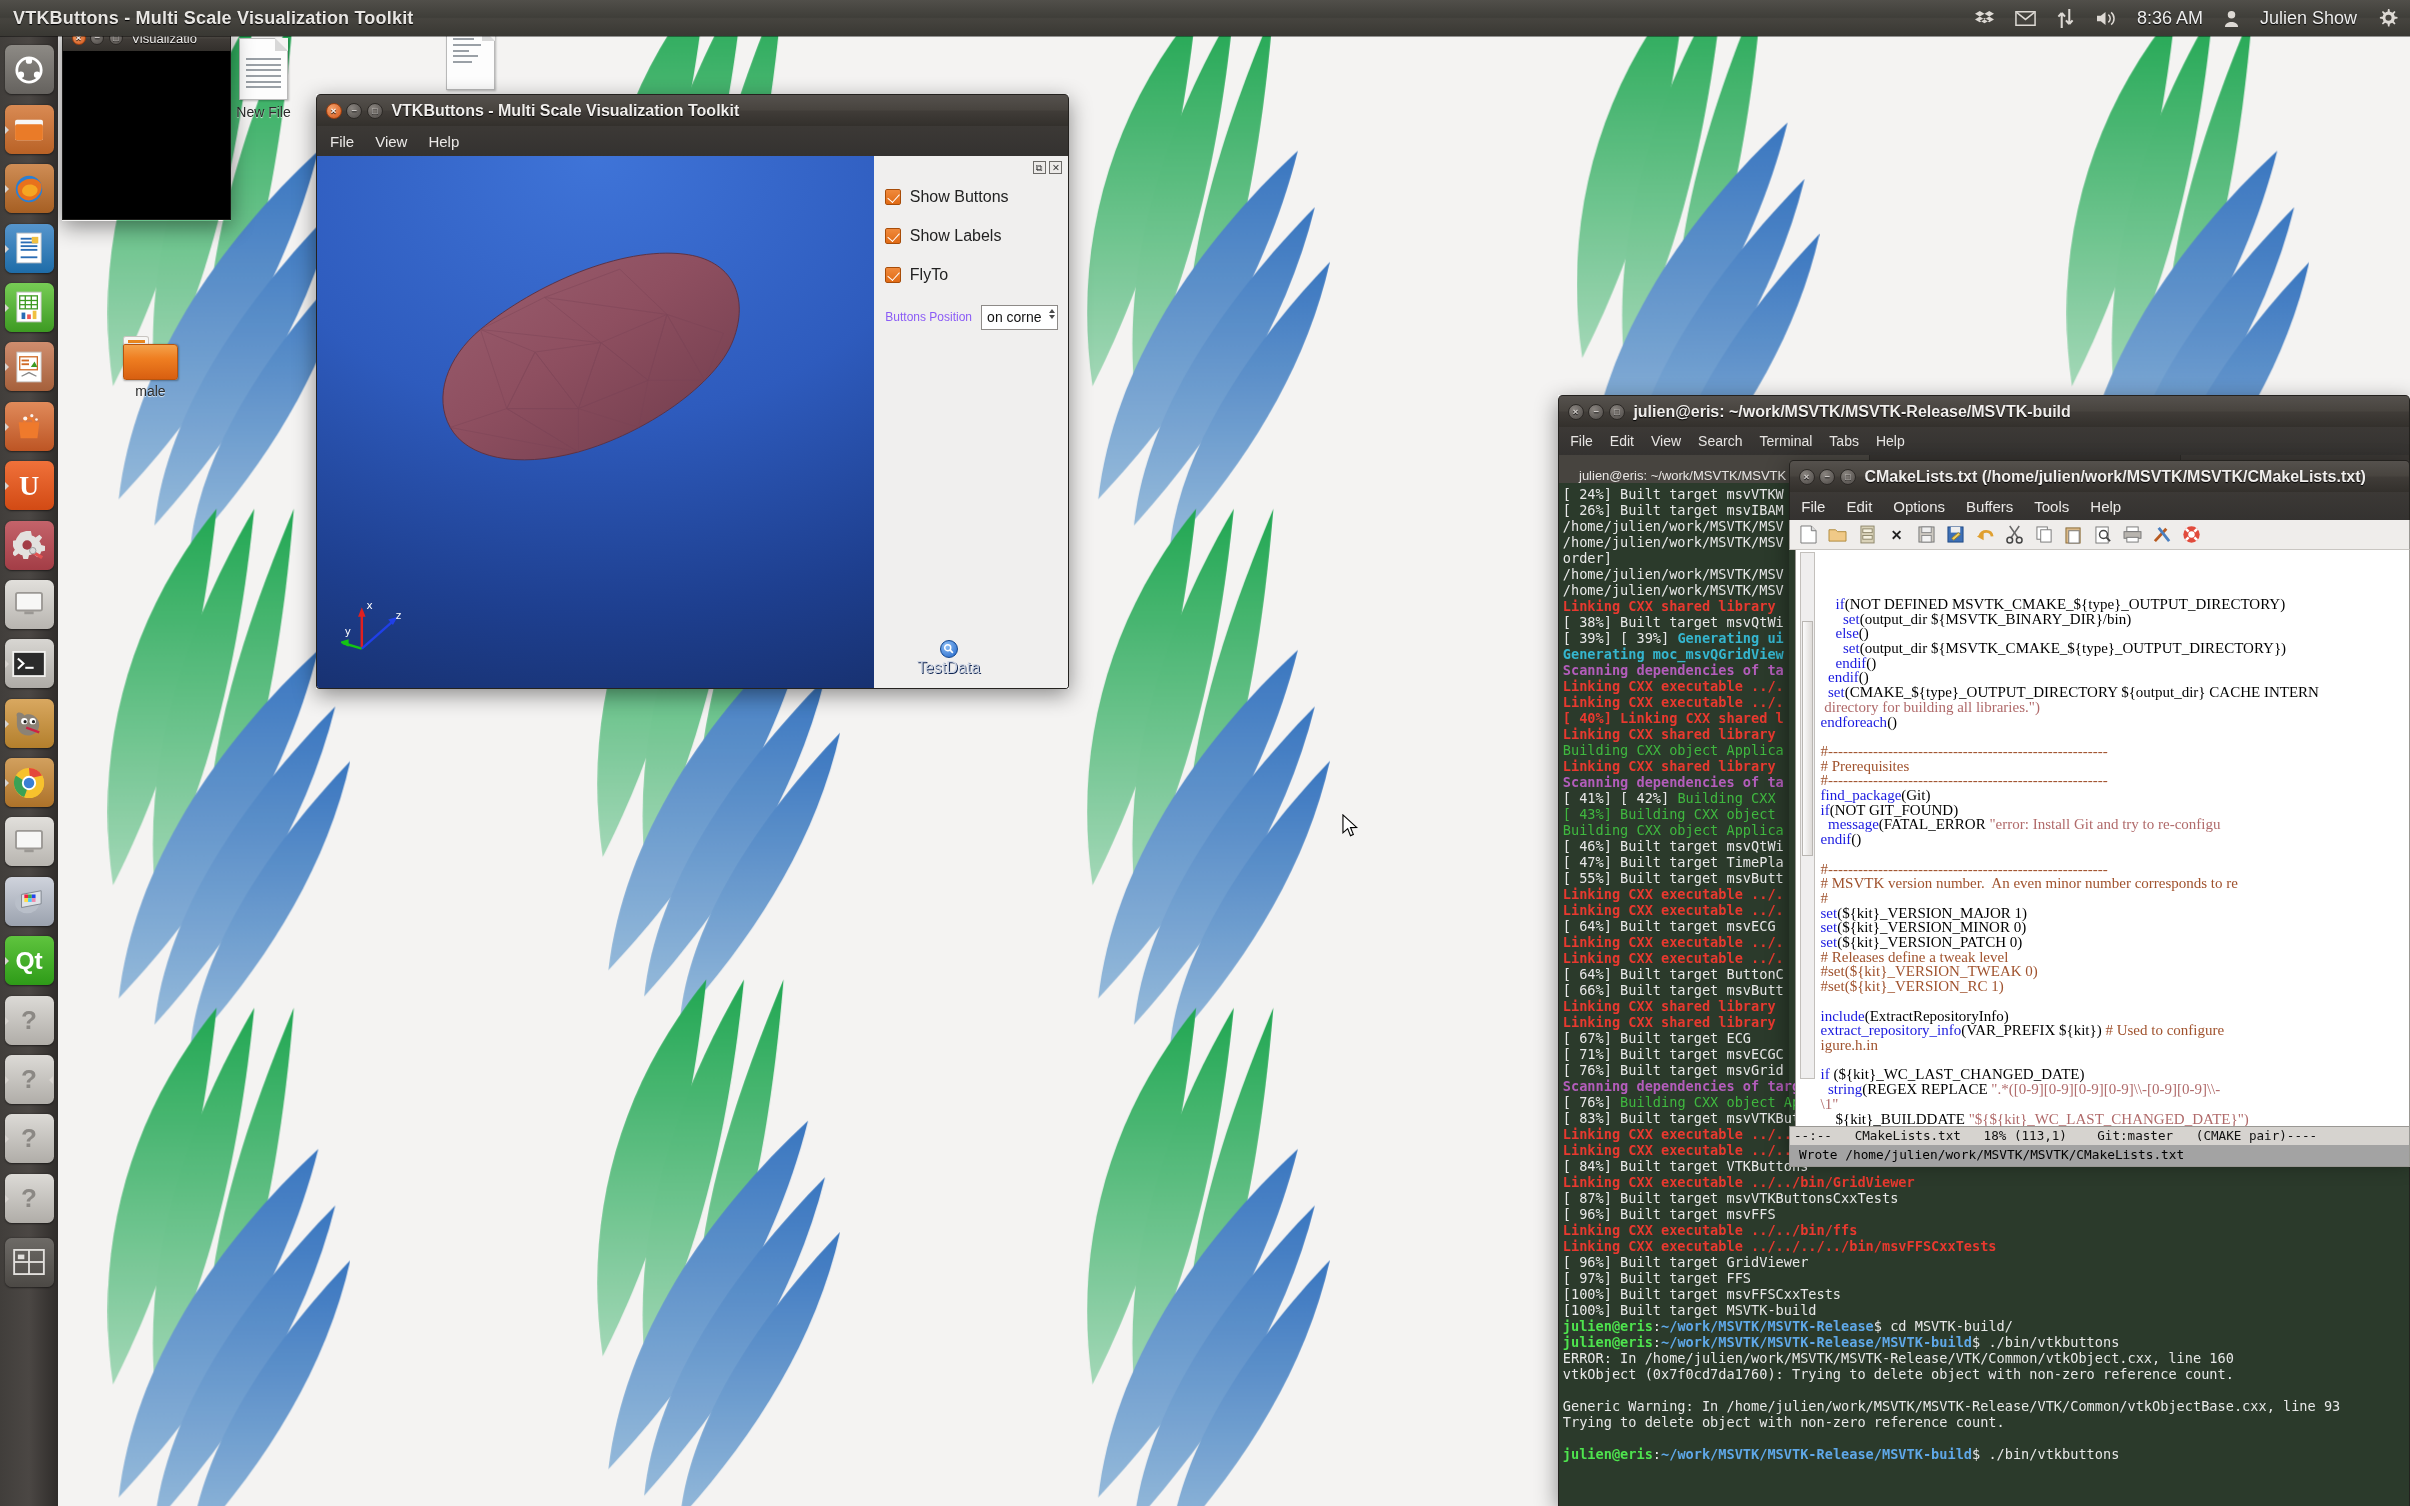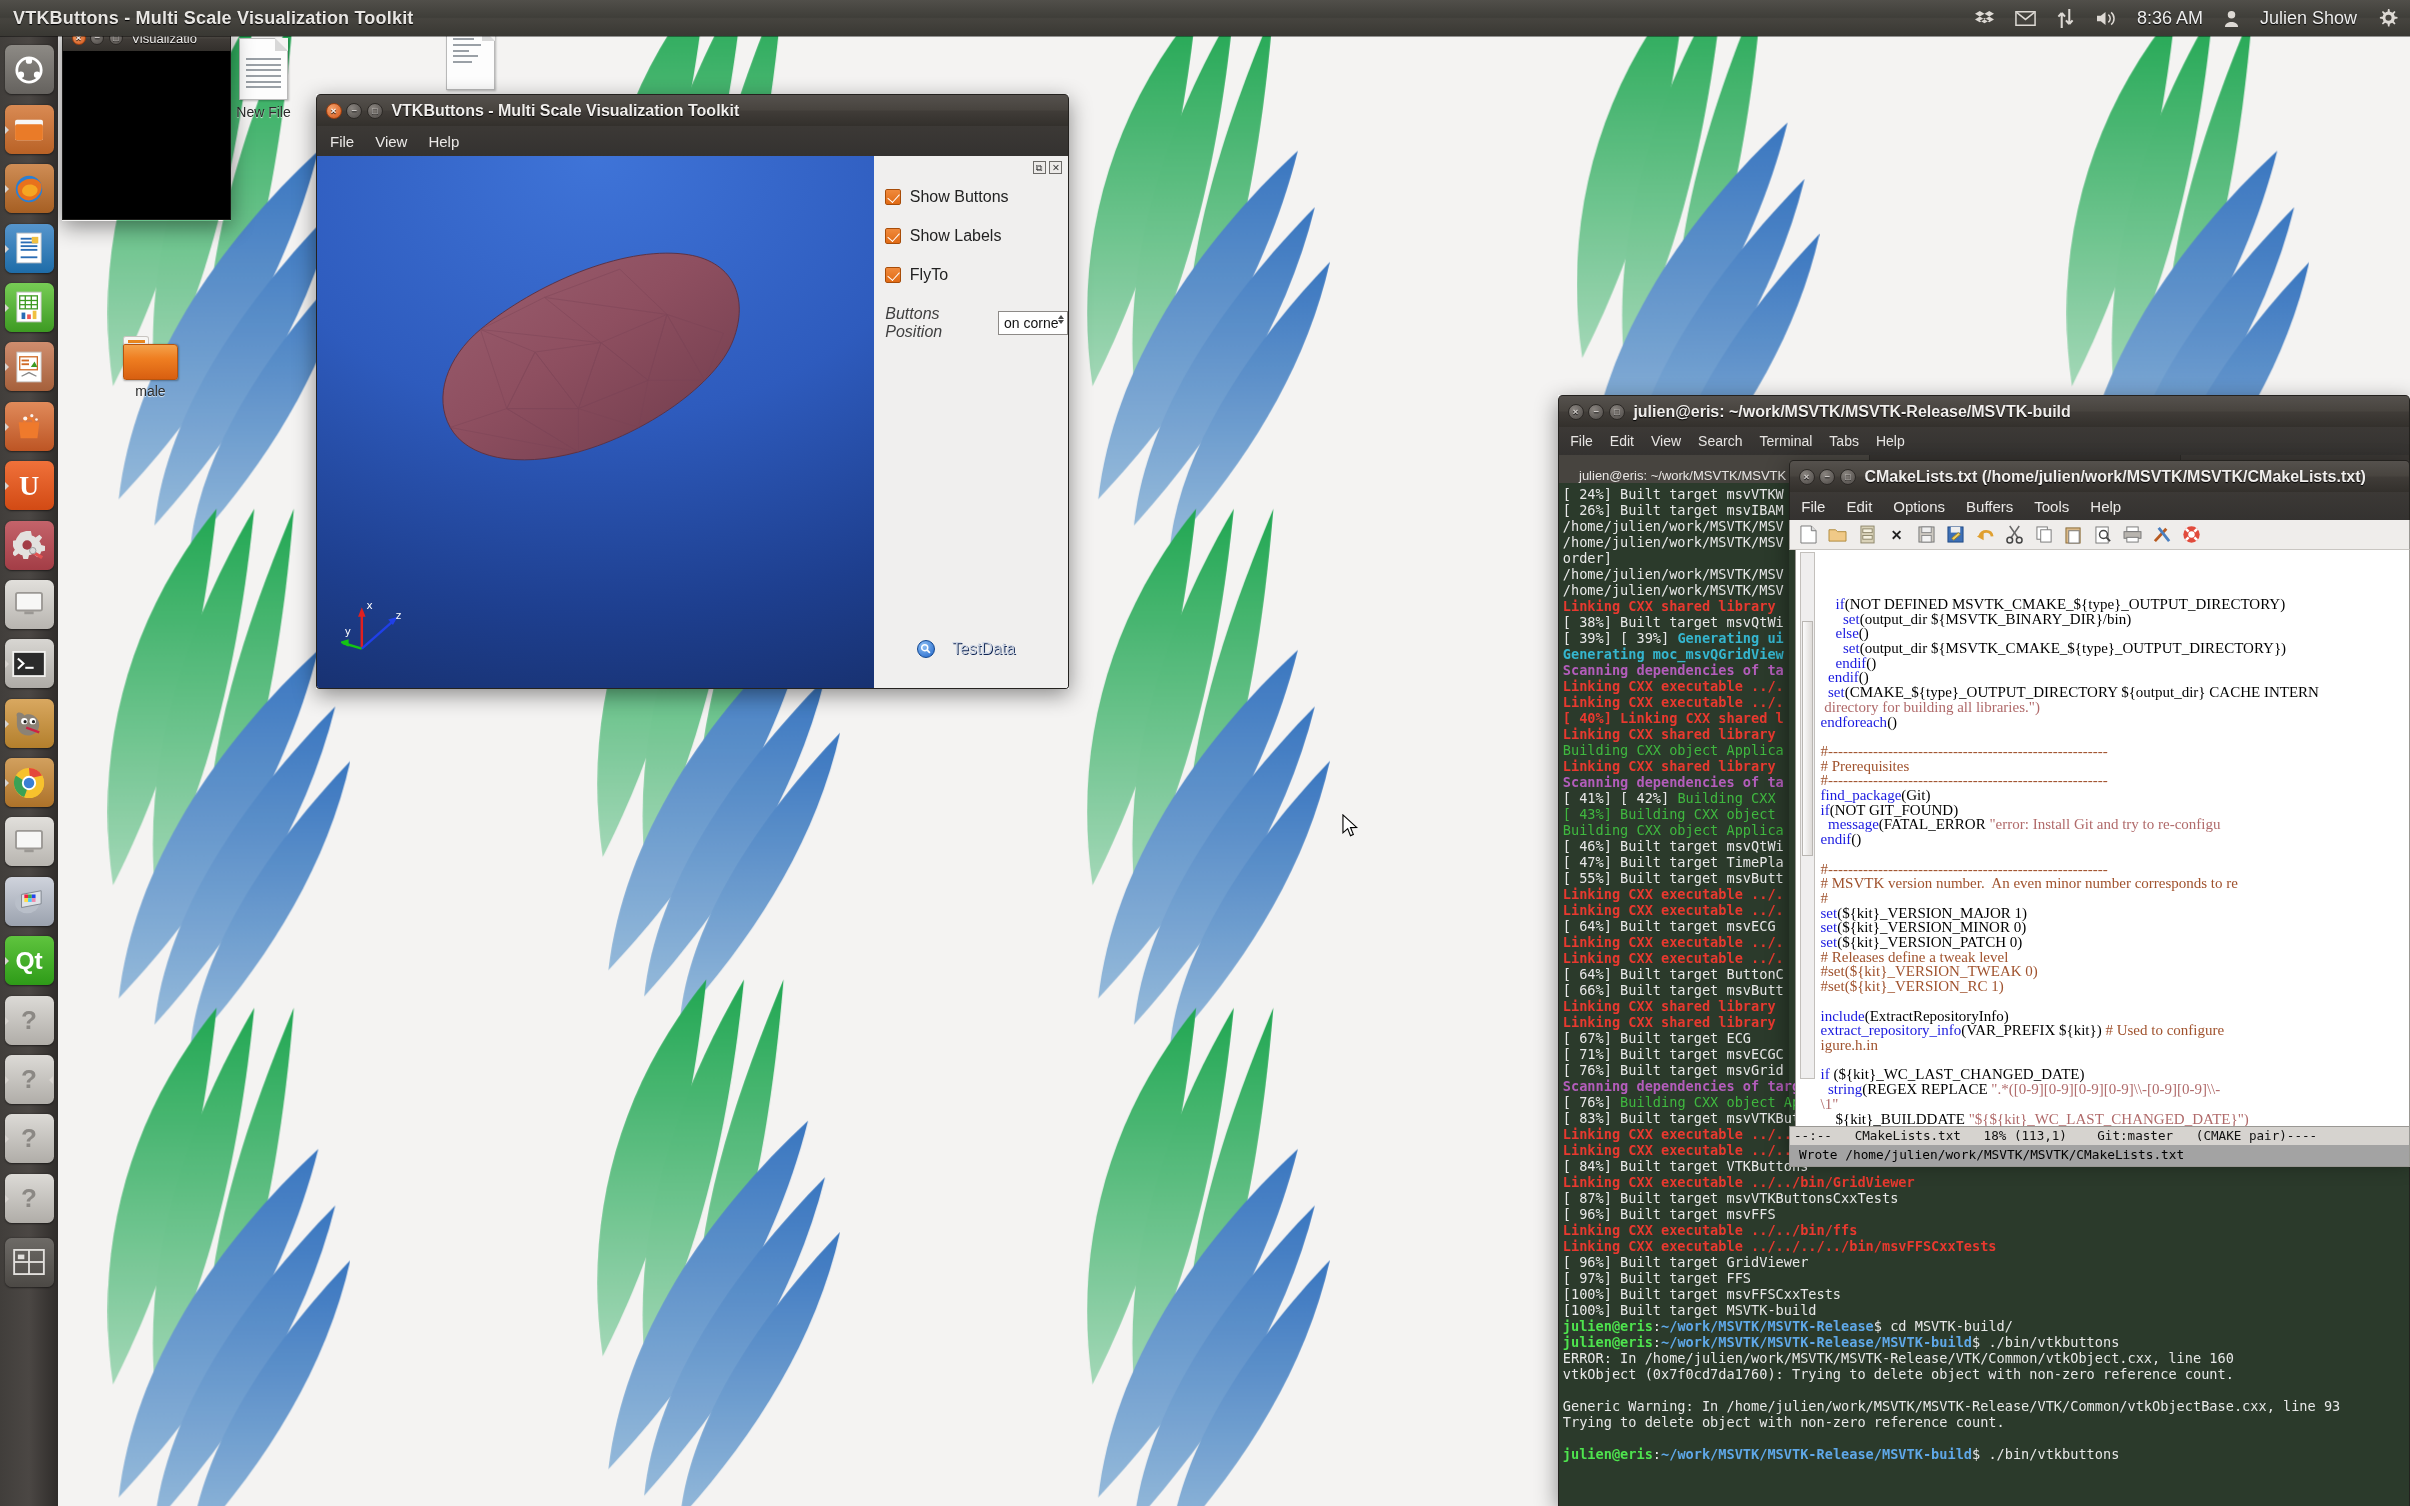--- a/index.html
+++ b/index.html
@@ -92,29 +92,29 @@
   .mesh{ position:absolute; left:105px; top:83px; }
   #vtk-side{ flex:1; background:#f0efee; position:relative; padding:32px 0 0 11.3px; }
   .panel-corner{ position:absolute; right:5.6px; top:4.7px; display:flex; gap:3.8px; }
   .pbtn{ width:13px; height:13px; border:0.9px solid #6d6b68; background:#eceae8; color:#3a3a3a;
          font-size:9.4px; line-height:11.3px; text-align:center; }
   .chkrow{ display:flex; align-items:center; gap:8.5px; margin-bottom:21px; font-size:16px; color:#222; }
   .chk{ width:16px; height:16px; background:linear-gradient(to bottom,#f08a3c,#e06a14);
         border:0.9px solid #a74c08; border-radius:1.9px; position:relative; }
   .chk:after{ content:""; position:absolute; left:3.8px; top:0.9px; width:5.6px; height:10.4px;
         border:solid #fff; border-width:0 1.9px 1.9px 0; transform:rotate(42deg); }
-  .poslabel{ font-size:16px; color:#404040;font-style:italic; }
+  .poslabel{ font-size:12px; color:#8b5cf6; }
   .posrow{ display:flex; align-items:center; gap:9.4px; margin-top:7.5px; }
   .combo{ width:77px; height:24.5px; border:0.9px solid #8d8a87; background:#fff; display:flex;
           align-items:center; padding-left:4.7px; font-size:14px; color:#111; position:relative; }
   .spin{ position:absolute; right:2.8px; top:2.8px; display:flex; flex-direction:column; gap:1.9px;}
   .spin i{ width:0;height:0;border-left:3.8px solid transparent;border-right:3.8px solid transparent;}
   .spin i.up{ border-bottom:4.7px solid #4a4a4a;}
   .spin i.dn{ border-top:4.7px solid #4a4a4a;}
-  .datalabel{ position:absolute; left:601px; top:546px; display:flex; align-items:center; gap:17px; z-index:30;}
+  .datalabel{ position:absolute; left:601px; top:546px; display:flex; align-items:center; gap:1px; z-index:30;flex-direction:column;}
   .datalabel .bubble{ width:18px; height:18px; border-radius:50%;
       background:radial-gradient(circle at 35% 30%,#8fc0f5,#1d63c8); border:0.9px solid #11468f;
       display:flex;align-items:center;justify-content:center;}
   .datalabel .txt{ font-size:16px; color:#cfd6e4; text-shadow:0.9px 0.9px 0 #0e2452; }
 
   
   #viz-window{ left:62px; top:24.5px; width:169px; height:196px; z-index:90; }
   #viz-window .titlebar{ height:26px; font-size:13px; font-weight:normal; }
   #viz-window .wb{ width:14px;height:14px; }
   #viz-body{ height:169px; background:#000; border:0.9px solid #1b1a18; border-top:none; }

